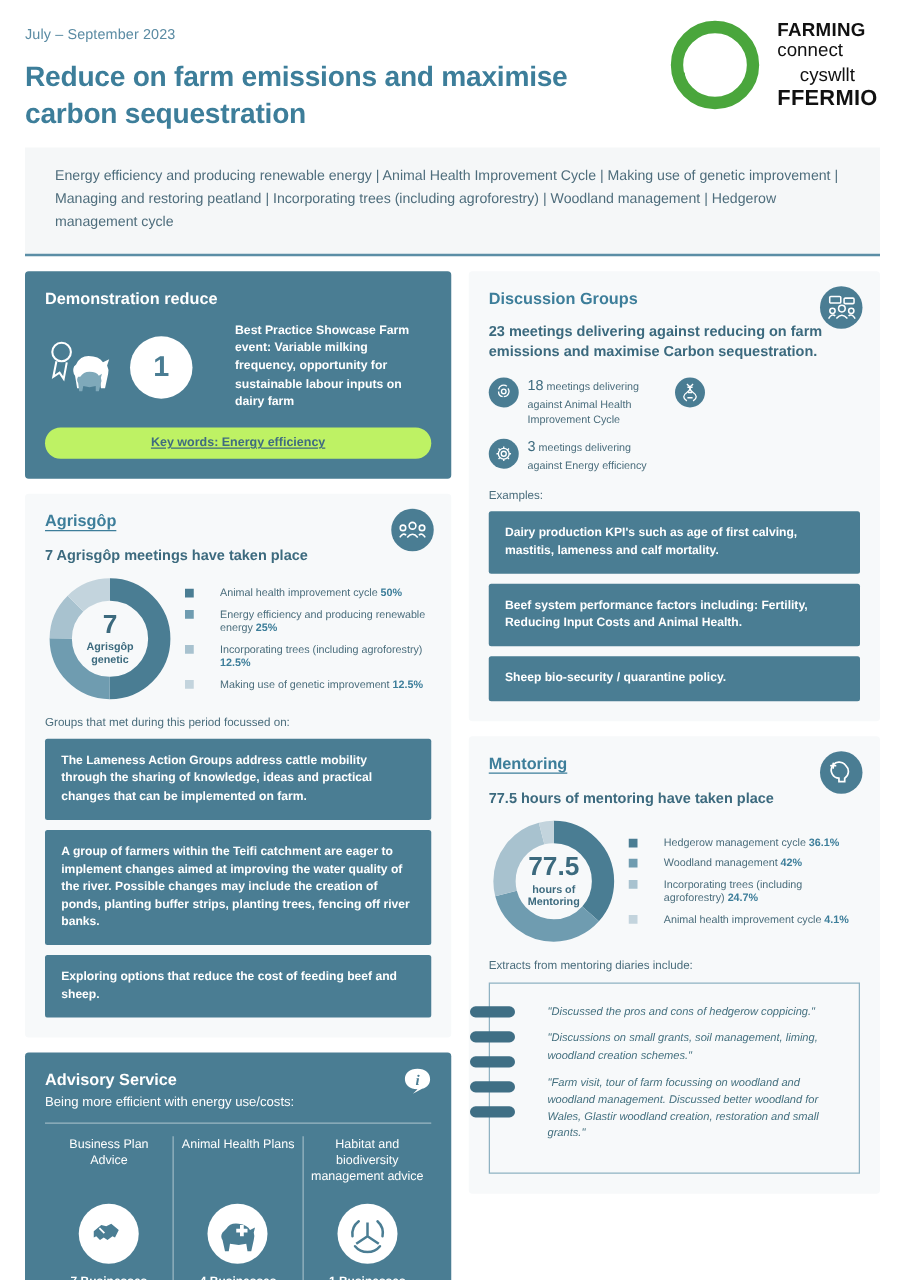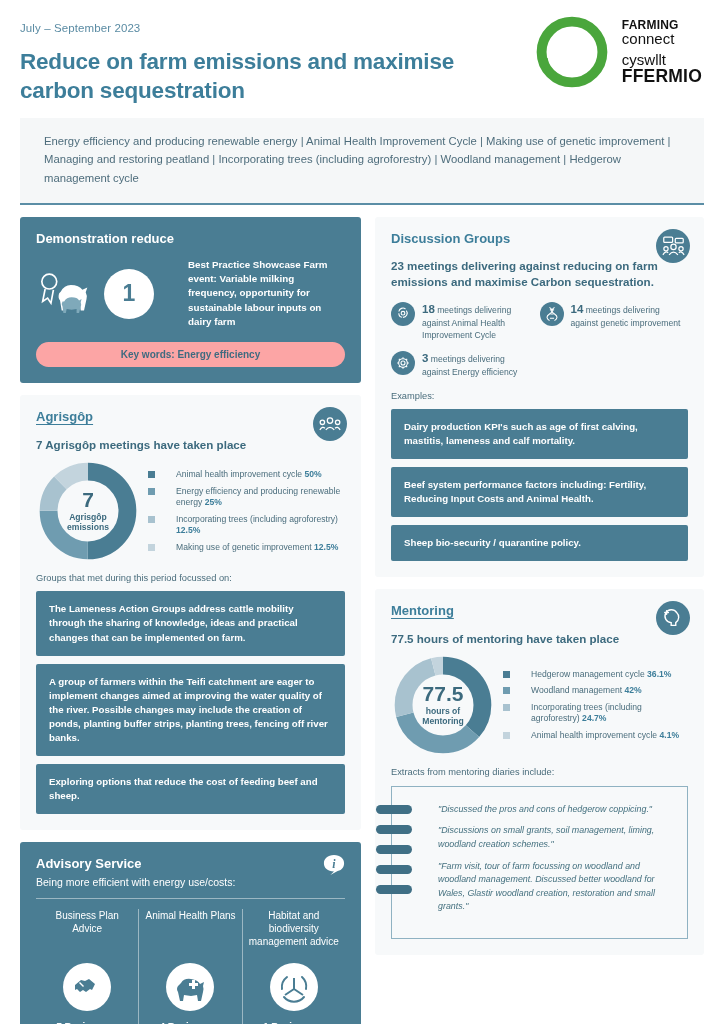--- a/index.html
+++ b/index.html
@@ -22,23 +22,23 @@
     margin-top: 14px;
     font-size: 22.5px; font-weight: bold; line-height: 1.28;
     color: #3d7e9a; max-width: 480px; letter-spacing: -.2px;
   }
   .logo-wrap {
     position: absolute; right: 2px; top: 14px;
     display: flex; align-items: center; gap: 12px;
   }
   .logo-mark { width: 76px; height: 76px; }
   .logo-text { line-height: 1.04; color: #111; }
-  .logo-text .l1 { font-size: 12px; font-weight: bold; letter-spacing: .2px; }
+  .logo-text .l1 { font-size: 15px; font-weight: bold; letter-spacing: .2px; }
   .logo-text .l2 { font-size: 15px; font-weight: normal; }
-  .logo-text .l3 { font-size: 15px; font-weight: normal; margin-top: 5px; }
+  .logo-text .l3 { font-size: 15px; font-weight: normal; margin-top: 5px; text-align: center; }
   .logo-text .l4 { font-size: 17.5px; font-weight: bold; letter-spacing: .2px; }
 
   
   .topics-bar {
     margin-top: 8px;
     background: #f5f7f8;
     border-bottom: 2px solid #5b8ea6;
     padding: 14px 24px 16px 24px;
     font-size: 11.3px; line-height: 1.62; color: #4e6d7c;
   }
@@ -67,23 +67,23 @@
   .demo-row { display: flex; align-items: center; gap: 10px; margin-top: 12px; }
   .rosette-icon { width: 58px; height: 48px; flex: 0 0 58px; }
   .num-circle {
     width: 50px; height: 50px; border-radius: 50%;
     background: #fff; color: #4a7d93;
     display: flex; align-items: center; justify-content: center;
     font-size: 23px; font-weight: bold; flex: 0 0 50px;
   }
   .demo-text { font-size: 9.8px; line-height: 1.46; font-weight: bold; color: #fff; margin-left: 24px; }
   .keywords-pill {
-    margin-top: 13px; background: #fca5a5; border-radius: 14px;
+    margin-top: 13px; background: #bef264; border-radius: 14px;
     height: 25px; display: flex; align-items: center; justify-content: center;
-    color: #3f6b80; font-size: 10px; font-weight: bold;
+    color: #3f6b80; font-size: 10px; font-weight: bold; text-decoration: underline;
   }
 
   
   .circ-icon {
     position: absolute; right: 14px; top: 12px;
     width: 34px; height: 34px; border-radius: 50%;
     background: #4a7d93; display: flex; align-items: center; justify-content: center;
   }
   .sub-head {
     font-size: 11.6px; font-weight: bold; color: #3c6a7e; margin-top: 14px;
@@ -133,21 +133,21 @@
     font-size: 11.6px; font-weight: bold; color: #3c6a7e;
     line-height: 1.4; margin-top: 12px;
   }
   .dg-stats { display: flex; flex-wrap: wrap; margin-top: 12px; }
   .dg-stat { width: 50%; display: flex; gap: 7px; margin-bottom: 10px; padding-right: 6px; }
   .dg-badge {
     width: 24px; height: 24px; border-radius: 50%; background: #4a7d93;
     flex: 0 0 24px; display: flex; align-items: center; justify-content: center;
   }
   .dg-stat-text { font-size: 8.6px; line-height: 1.36; color: #4a6d7c; }
-  .dg-stat-text b { font-size: 11.5px; color: #3c6a7e; font-weight: bold; }
+  .dg-stat-text b { font-size: 11.5px; color: #3c6a7e; font-weight: normal; }
 
   
   .extract-frame {
     border: 1px solid #8fb2c2; margin-top: 9px;
     padding: 16px 14px 16px 46px; position: relative; min-height: 126px;
   }
   .rings { position: absolute; left: -16px; top: 18px; }
   .ring {
     width: 36px; height: 9px; border-radius: 5px; background: #3f6f85;
     margin-bottom: 11px;
@@ -236,21 +236,21 @@
                   <circle cx="21" cy="21" r="15.9155" fill="none" stroke="#4a7d93" stroke-width="7.2" stroke-dasharray="50.000 50.000" stroke-dashoffset="0.000"></circle>
                   <circle cx="21" cy="21" r="15.9155" fill="none" stroke="#6f9cb0" stroke-width="7.2" stroke-dasharray="25.000 75.000" stroke-dashoffset="-50.000"></circle>
                   <circle cx="21" cy="21" r="15.9155" fill="none" stroke="#a8c2cf" stroke-width="7.2" stroke-dasharray="12.500 87.500" stroke-dashoffset="-75.000"></circle>
                   <circle cx="21" cy="21" r="15.9155" fill="none" stroke="#c3d4dd" stroke-width="7.2" stroke-dasharray="12.500 87.500" stroke-dashoffset="-87.500"></circle>
                 </g>
             </svg>
             <div class="donut-center">
               <div class="donut-big">7</div>
               <div class="donut-small">
                 <span>Agrisgôp</span><br>
-                <span>emissions</span>
+                <span>genetic</span>
               </div>
             </div>
           </div>
           <div class="legend" id="agrisgop-legend">
               <div class="legend-item">
                 <span class="swatch" style="background: rgb(74, 125, 147);"></span>
                 <span class="legend-text">Animal health improvement cycle <b>50%</b></span>
               </div>
               <div class="legend-item">
                 <span class="swatch" style="background: rgb(111, 156, 176);"></span>
@@ -366,21 +366,20 @@
             <div class="dg-stat">
               <span class="dg-badge">
                 <svg width="18" height="20" viewBox="0 0 20 24">
                   <g fill="none" stroke="#fff" stroke-width="1.3">
                     <path d="M7 4 q6 4 0 8 q-6 4 0 8"></path>
                     <path d="M13 4 q-6 4 0 8 q6 4 0 8"></path>
                     <path d="M7.5 7 h5 M7.5 17 h5 M8 12 h4"></path>
                   </g>
                 </svg>
               </span>
-              <span class="dg-stat-text"><b>14</b><span> meetings delivering against genetic improvement</span></span>
             </div>
             <div class="dg-stat">
               <span class="dg-badge">
                 <svg width="18" height="20" viewBox="0 0 20 24">
                   <g fill="none" stroke="#fff" stroke-width="1.3">
                     <circle cx="10" cy="12" r="5.2"></circle>
                     <circle cx="10" cy="12" r="2.4"></circle>
                     <path d="M10 5 v2 M10 17 v2 M3 12 h2 M15 12 h2 M5 7 l1.5 1.5 M13.5 15.5 L15 17 M15 7 l-1.5 1.5 M6.5 15.5 L5 17"></path>
                   </g>
                 </svg>

